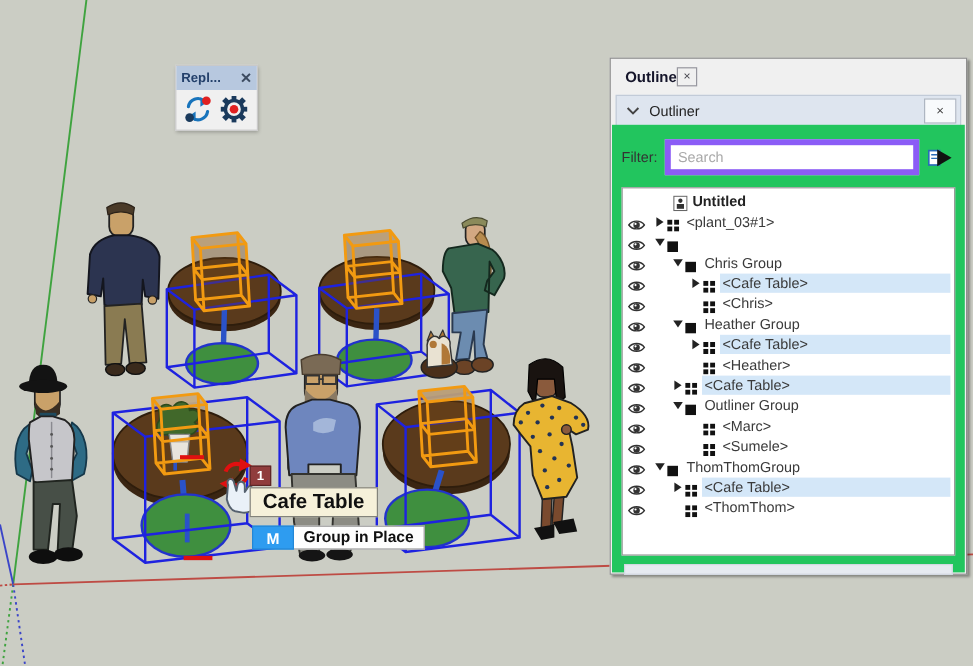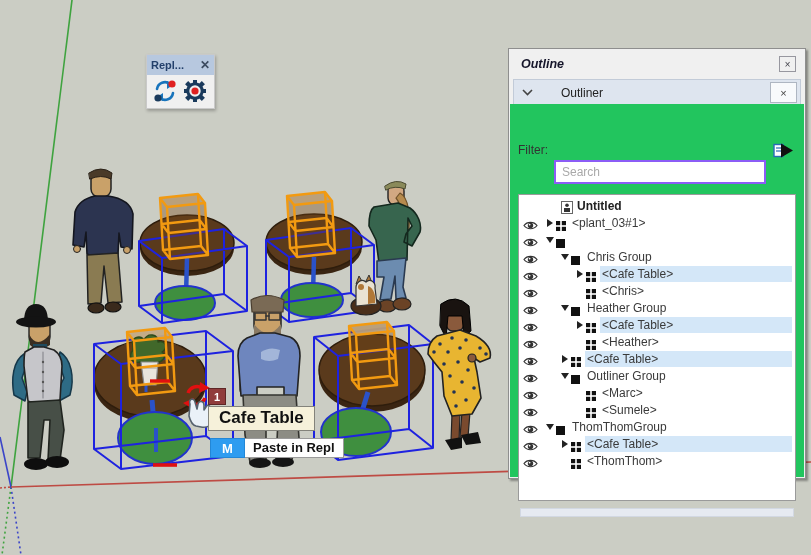--- a/index.html
+++ b/index.html
@@ -23,34 +23,34 @@
     padding:1px 10px 2px 10px;font-size:17px;font-weight:bold;color:#101010;white-space:nowrap;}
   .keyhint{position:absolute;left:210px;top:438px;z-index:6;display:flex;align-items:stretch;}
   .key-m{width:33px;background:#2E9CF0;border:1px solid #2387D6;color:#FFF;font-size:13px;font-weight:bold;
     display:flex;align-items:center;justify-content:center;}
   .key-action{background:#FEFEFE;border:1px solid #9A9A9A;border-left:none;color:#111;font-size:13px;font-weight:600;
     padding:1px 8px 2px 8px;white-space:nowrap;display:flex;align-items:center;}
 
   
   .panel{position:absolute;left:508px;top:48px;width:296px;height:429px;z-index:8;background:#F0F0F0;
     border:1px solid #8E8E8E;box-shadow:2px 2px 2px rgba(0,0,0,.35);}
-  .panel-titlebar{height:30px;display:flex;align-items:center;justify-content:space-between;padding:0 9px 0 12px;font-style:italic;}
+  .panel-titlebar{height:30px;display:flex;align-items:center;padding:0 9px 0 12px;}
   .panel-title{font-size:12.5px;font-weight:bold;color:#15152A;}
   .wclose{width:15px;height:14px;border:1px solid #97979F;display:flex;align-items:center;justify-content:center;
     font-size:10px;color:#44444C;background:#F0F0F0;}
   .section-header{margin:0 4px;height:25px;background:#DEE5EF;border:1px solid #C2CBD8;
-    display:flex;align-items:center;padding:0 3px 0 8px;gap:20px;}
+    display:flex;align-items:center;padding:0 3px 0 8px;}
   .section-title{font-size:12px;color:#222;margin-left:8px;flex:1;}
   .sclose{width:25px;height:19px;background:#F8FAFC;border:1px solid #AEB6C2;display:flex;align-items:center;
     justify-content:center;font-size:11px;color:#444;}
   .panel-body{position:absolute;left:1px;right:1px;top:55px;bottom:1px;background:#22c55e;}
   .filter-row{display:flex;align-items:center;margin:12px 8px 10px 8px;gap:6px;}
   .filter-label{font-size:12px;color:#333;}
-  .filter-input{flex:1;height:20px;border:2px solid #8b5cf6;background:#FFF;font-size:12px;color:#333;
-    padding:0 6px;font-family:"Liberation Sans",sans-serif;outline:none;margin-top:44px;}
+  .filter-input{flex:1;height:20px;border:5px solid #8b5cf6;background:#FFF;font-size:12px;color:#333;
+    padding:0 6px;font-family:"Liberation Sans",sans-serif;outline:none;}
   .filter-input::placeholder{color:#A9A9A9;}
   .details-btn{width:24px;height:18px;display:flex;align-items:center;justify-content:center;}
   .tree{margin:0 8px;background:#FFF;border:1px solid #9A9A9A;height:303px;overflow:hidden;padding-top:2px;}
   .trow{display:flex;align-items:flex-end;height:17px;font-size:12px;color:#3A3A3A;}
   .trow.bold{font-weight:bold;color:#222;}
   .eyecell{width:22px;display:flex;align-items:center;padding-left:4px;box-sizing:border-box;flex:none;}
   .indent{flex:none;}
   .arrowcell{width:11px;height:17px;position:relative;flex:none;}
   .arrowcell.collapsed::before{content:"";position:absolute;left:2px;top:4.5px;border-left:6px solid #222;
     border-top:4px solid transparent;border-bottom:4px solid transparent;}
@@ -282,21 +282,21 @@
           <circle cx="12" cy="12" r="3.6" fill="#E02020"></circle>
         </svg>
       </div>
     </div>
   </div>
 
   <div class="badge1">1</div>
   <div class="tip-name">Cafe Table</div>
   <div class="keyhint">
     <span class="key-m">M</span>
-    <span class="key-action">Paste in Repl</span>
+    <span class="key-action">Group in Place</span>
   </div>
 
   <div class="panel">
     <div class="panel-titlebar">
       <span class="panel-title">Outline</span>
       <span class="wclose">×</span>
     </div>
     <div class="section-header">
       <svg width="11" height="7" viewBox="0 0 11 7">
         <polyline points="1,1 5.5,5.5 10,1" fill="none" stroke="#444" stroke-width="1.6"></polyline>

